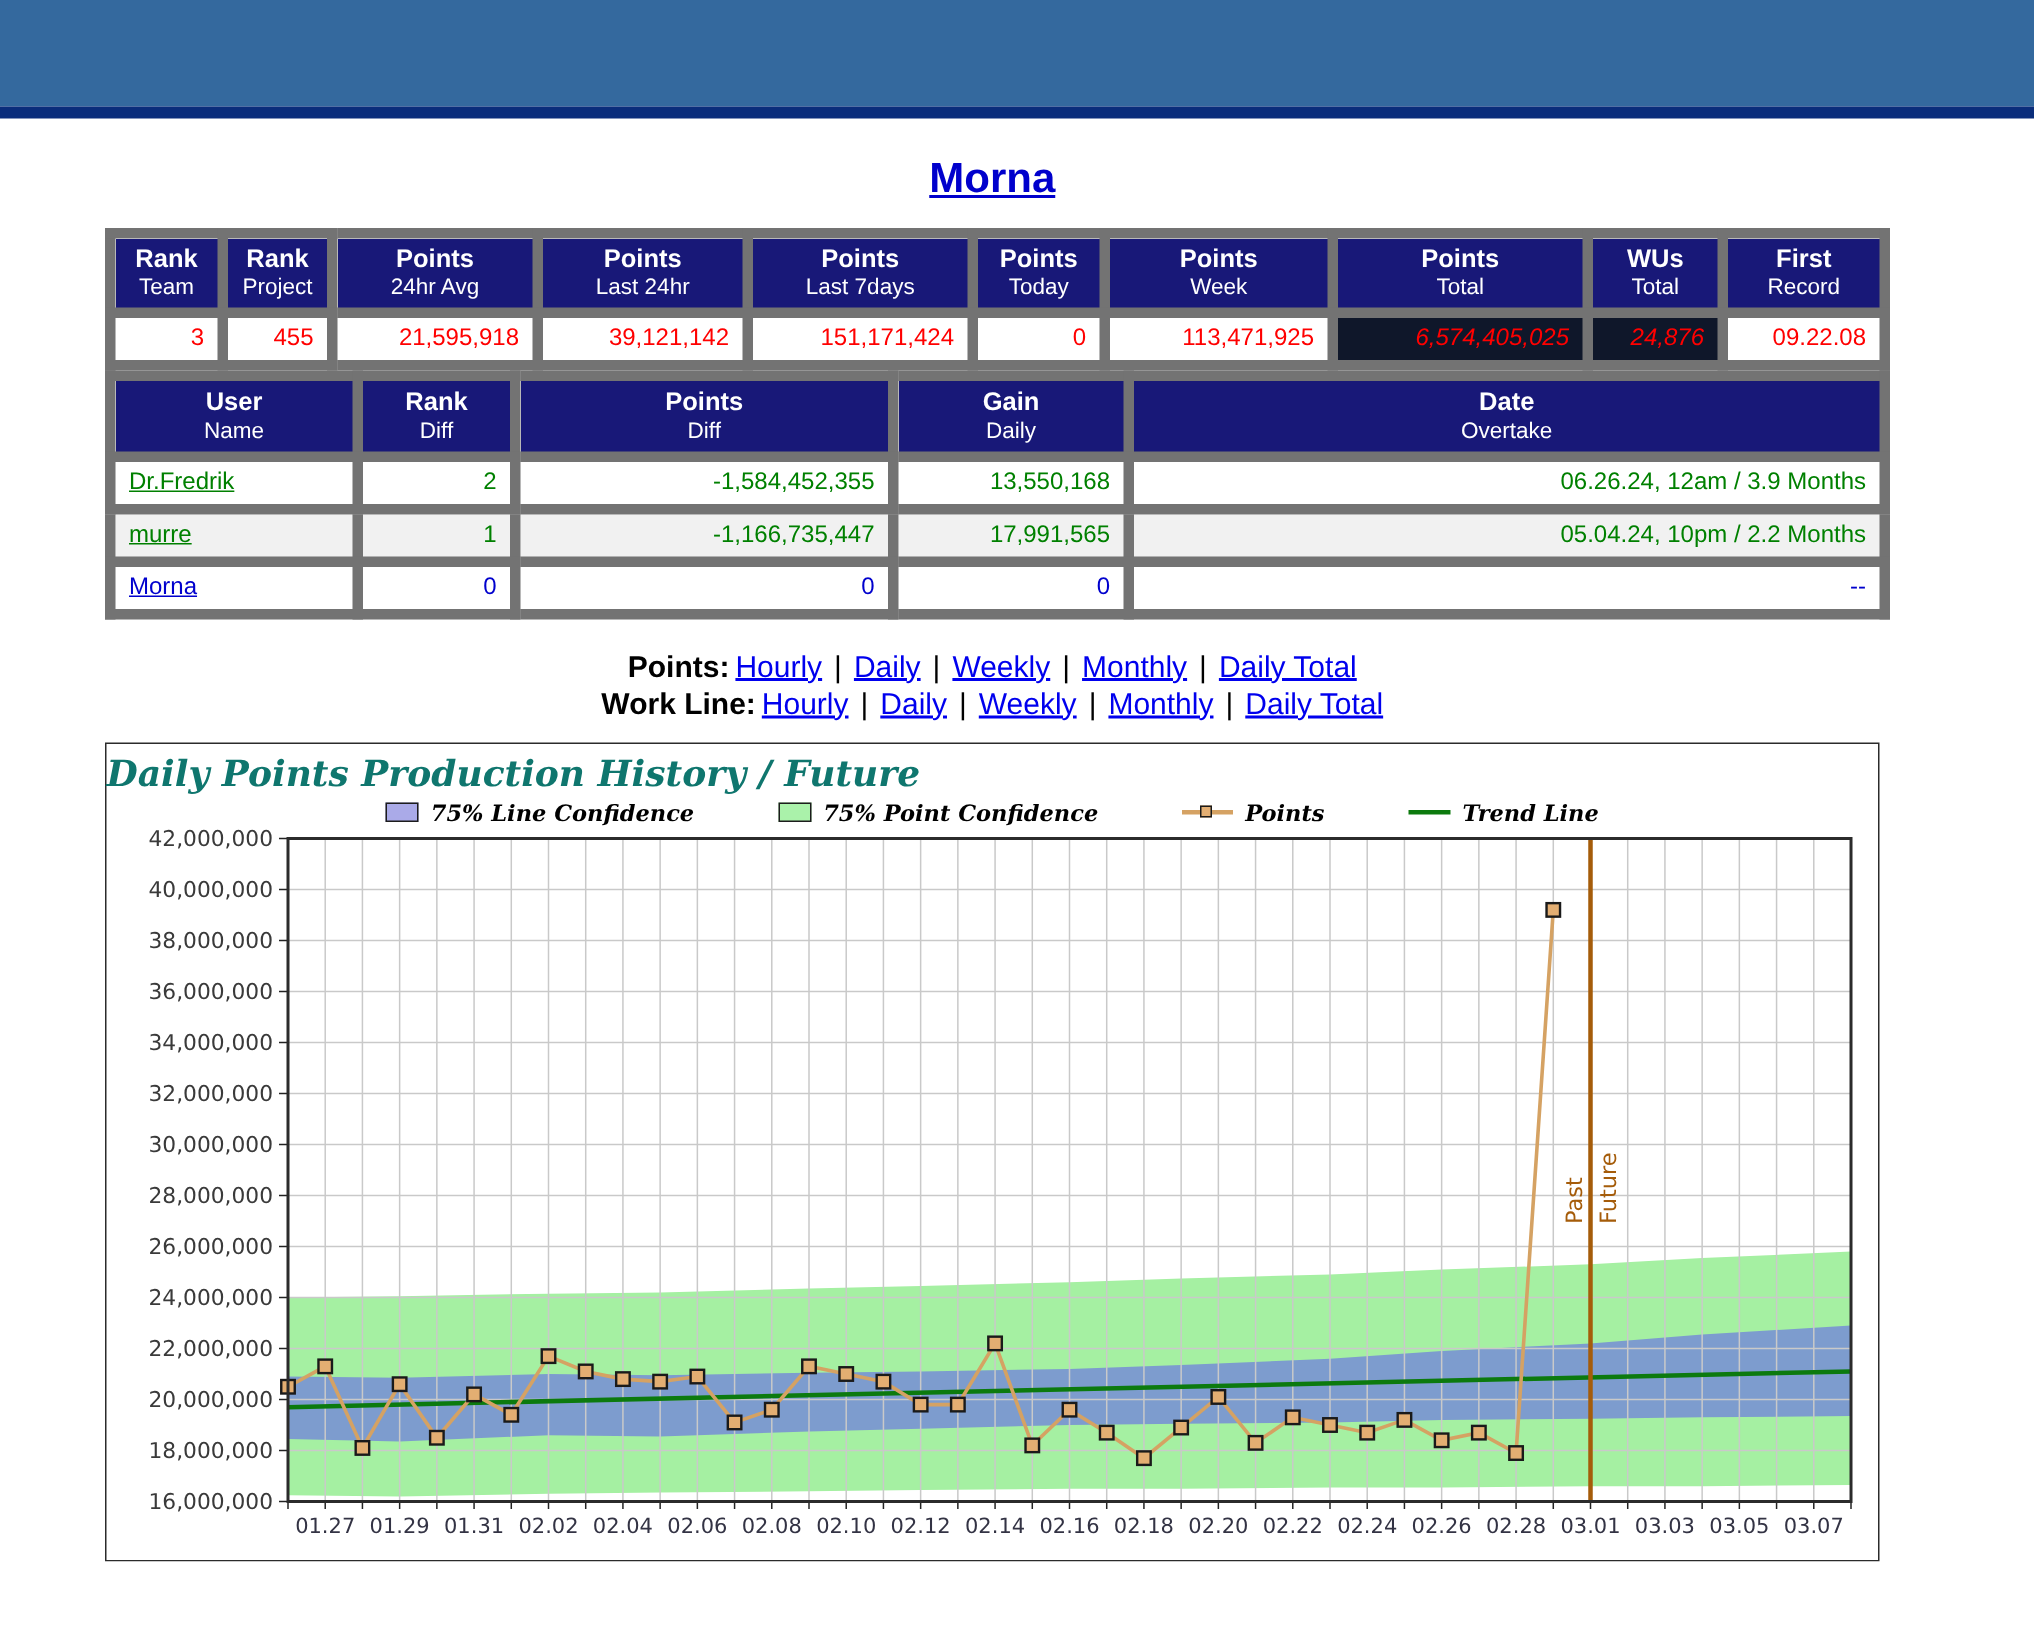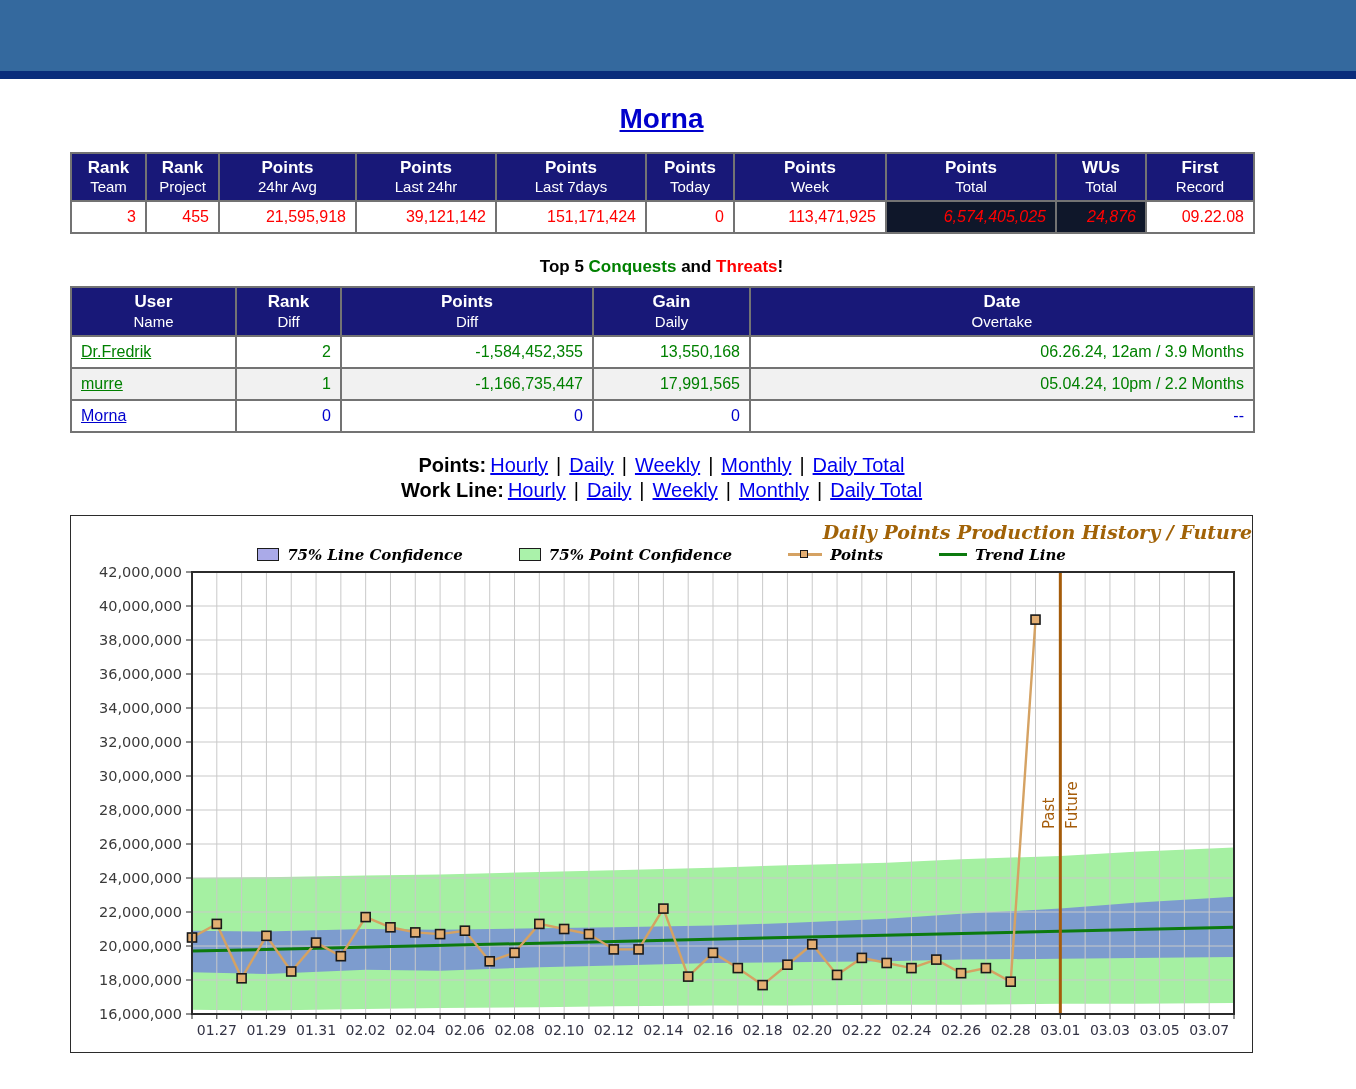--- a/index.html
+++ b/index.html
@@ -7,21 +7,21 @@
 
   .banner-blue { height:71px; background:#34699e; }
   .banner-stripe { height:8px; background:#0a2d7b; }
 
   .content { width:1183px; margin-left:70px;margin-top:24px; }
 
   .page-title { text-align:center; margin:14px 0 17px; }
   .page-title a { color:#0000cc; font-weight:bold; font-size:28px; text-decoration:underline; cursor:pointer; }
 
   table { border-collapse:collapse; width:100%; table-layout:fixed; }
-  th, td { border:2px solid #737373; overflow:hidden; white-space:nowrap; }
+  th, td { border:7px solid #737373; overflow:hidden; white-space:nowrap; }
   thead th { background:#181878; color:#fff; padding:4px 5px; text-align:center; }
   th .h1 { display:block; font-size:17px; font-weight:bold; line-height:1.2; }
   th .h2 { display:block; font-size:15px; font-weight:normal; line-height:1.2; }
   td { font-size:16px; padding:5px 9px; height:32px; }
 
   .stats-table td { text-align:right; color:#ff0000; }
   .stats-table td.gray { background:#0f172a;font-style:italic; }
 
   .conquest-head { text-align:center; font-weight:bold; font-size:17px; margin:23px 0 9px; }
   .c-green { color:#008000; } .c-red { color:#ff0000; } .c-blue { color:#0000cd; } .c-black { color:#000; }
@@ -32,21 +32,21 @@
   .conq-table a { color:inherit; text-decoration:underline; cursor:pointer;text-align:right; }
   tr.c-green td { color:#008000; } tr.c-red td { color:#ff0000; } tr.c-blue td { color:#0000cd; }
 
   .links-block { margin:20px 0 12px; font-size:20px; }
   .lrow { display:flex; justify-content:center; line-height:25px; }
   .lrow .llabel { font-weight:bold; margin-right:4px; }
   .lrow a { color:#0000ee; text-decoration:underline; cursor:pointer; }
   .lrow .sep { margin:0 8px; color:#000; }
 
   .chart-box { border:1px solid #2b2b2b; padding:5px 0 2px; background:#fff; }
-  .chart-title { text-align:right; font-family:"DejaVu Serif", serif; font-style:italic; font-weight:bold; font-size:19px; color:#a16207; }
+  .chart-title { text-align:left; font-family:"DejaVu Serif", serif; font-style:italic; font-weight:bold; font-size:24px; color:#0f766e; }
   .legend { display:flex; justify-content:center; align-items:center; gap:56px;
             font-family:"DejaVu Serif", serif; font-style:italic; font-weight:bold; font-size:15px; margin:3px 0 0; }
   .legend .item { display:flex; align-items:center; gap:8px; }
   .sw { width:22px; height:13px; border:1px solid #1c1c1c; display:inline-block; }
   .sw-blue { background:#aaaae8; }
   .sw-green { background:#aaf2aa; }
   .points-glyph { position:relative; width:34px; height:13px; display:inline-block; }
   .points-glyph .pl { position:absolute; left:0; right:0; top:5px; height:3px; background:#d5a263; }
   .points-glyph .pq { position:absolute; left:12px; top:1.5px; width:8px; height:8px; background:#e3ae72; border:1.5px solid #1a1a1a; }
   .trend-glyph { width:28px; height:3px; background:#0c7a0e; display:inline-block; }
@@ -131,23 +131,20 @@
         <td>151,171,424</td>
         <td>0</td>
         <td>113,471,925</td>
         <td class="gray">6,574,405,025</td>
         <td class="gray">24,876</td>
         <td>09.22.08</td>
       </tr>
     </tbody>
   </table>
 
-  <div class="conquest-head">
-    <span class="c-black">Top 5 </span><span class="c-green">Conquests</span><span class="c-black"> and </span><span class="c-red">Threats</span><span class="c-black">!</span>
-  </div>
 
   <table class="conq-table">
     <colgroup>
       <col style="width:165px">
         <col style="width:105px">
         <col style="width:252px">
         <col style="width:157px">
         <col style="width:504px">
     </colgroup>
     <thead>

